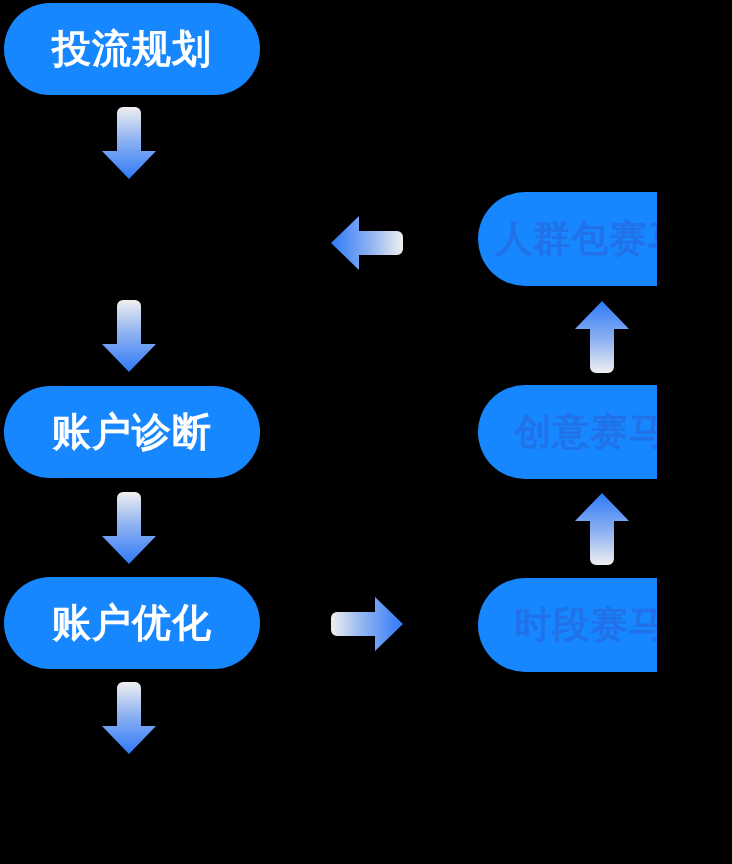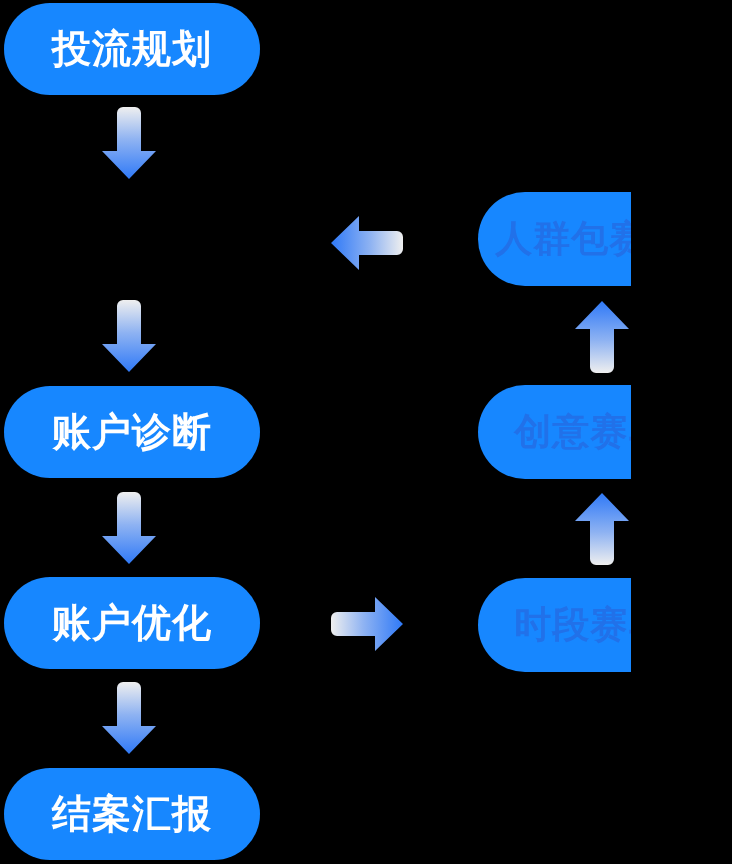--- a/index.html
+++ b/index.html
@@ -7,20 +7,21 @@
     padding: 0;
     background: #000000;
   }
   .canvas {
     position: relative;
     width: 631px;
     height: 864px;
     background: #000000;
     overflow: hidden;
     font-family: "Liberation Sans", "DejaVu Sans", sans-serif;
+    padding-left: 26px;
   }
   .pill {
     position: absolute;
     background: #1787FF;
     border-radius: 48px;
     display: flex;
     align-items: center;
     justify-content: center;
     font-weight: 700;
     text-align: center;
@@ -73,23 +74,20 @@
 
   <div class="pill left-col" style="top:3px">
     <span>投流规划</span>
   </div>
   <div class="pill left-col" style="top:386px">
     <span>账户诊断</span>
   </div>
   <div class="pill left-col" style="top:577px">
     <span>账户优化</span>
   </div>
-  <div class="pill left-col" style="top:768px">
-    <span>结案汇报</span>
-  </div>
 
   <div class="pill right-col" style="top:192px">
     <span>人群包赛马N</span>
   </div>
   <div class="pill right-col" style="top:385px">
     <span>创意赛马N</span>
   </div>
   <div class="pill right-col" style="top:578px">
     <span>时段赛马N</span>
   </div>

